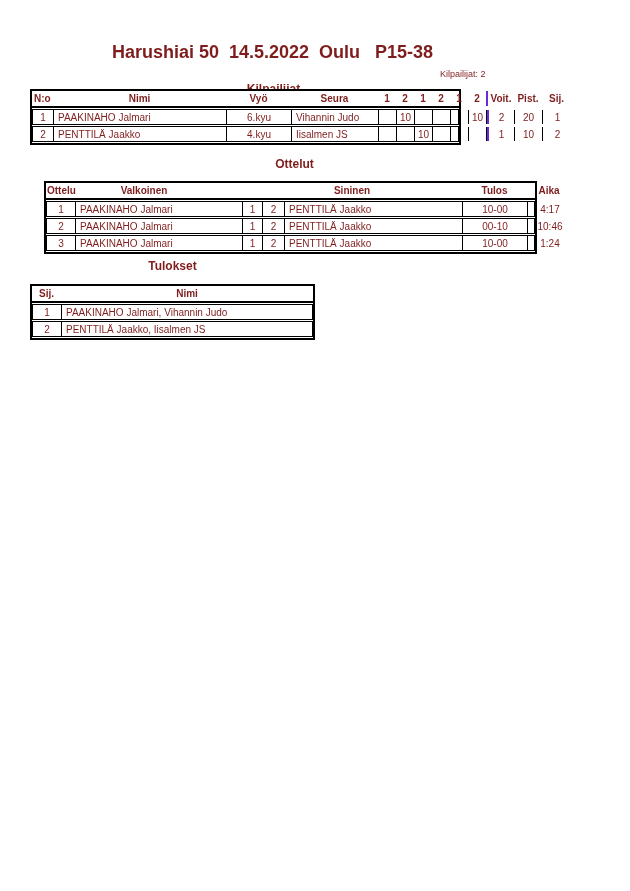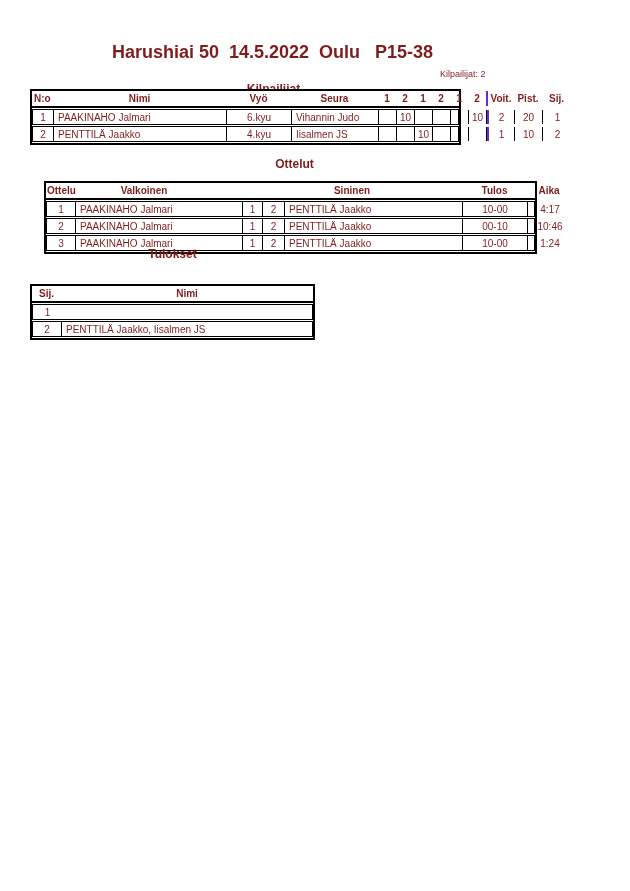--- a/index.html
+++ b/index.html
@@ -23,21 +23,21 @@
   }
   .sec-title {
     position: absolute;
     font-size: 12px;
     font-weight: bold;
     text-align: center;
     white-space: pre;
   }
   .t-kilp { top: 82px;  left: 30px; width: 487px; }
   .t-ott  { top: 157px; left: 30px; width: 529px; }
-  .t-tul  { top: 247px; left: 30px; width: 285px; }
+  .t-tul  { top: 259px; left: 30px; width: 285px; }
   .count-label {
     position: absolute;
     top: 69px; left: 440px; width: 160px;
     text-align: left;
     font-size: 9px;
   }
   .tbl {
     position: absolute;
     border: 2px solid #000;
     background: #fff;
@@ -197,20 +197,21 @@
 
   <div class="sec-title t-tul">Tulokset</div>
 
   <div class="tbl t3">
     <div class="thead grid3">
       <div class="hc">Sij.</div>
       <div class="hc">Nimi</div>
     </div>
     <div class="trow grid3">
       <div class="c">1</div>
+      <div class="c left">PAAKINAHO Jalmari, Vihannin Judo</div>
     </div>
     <div class="trow grid3">
       <div class="c">2</div>
       <div class="c left">PENTTILÄ Jaakko, Iisalmen JS</div>
     </div>
   </div>
 
 </div>
 
 </body></html>

